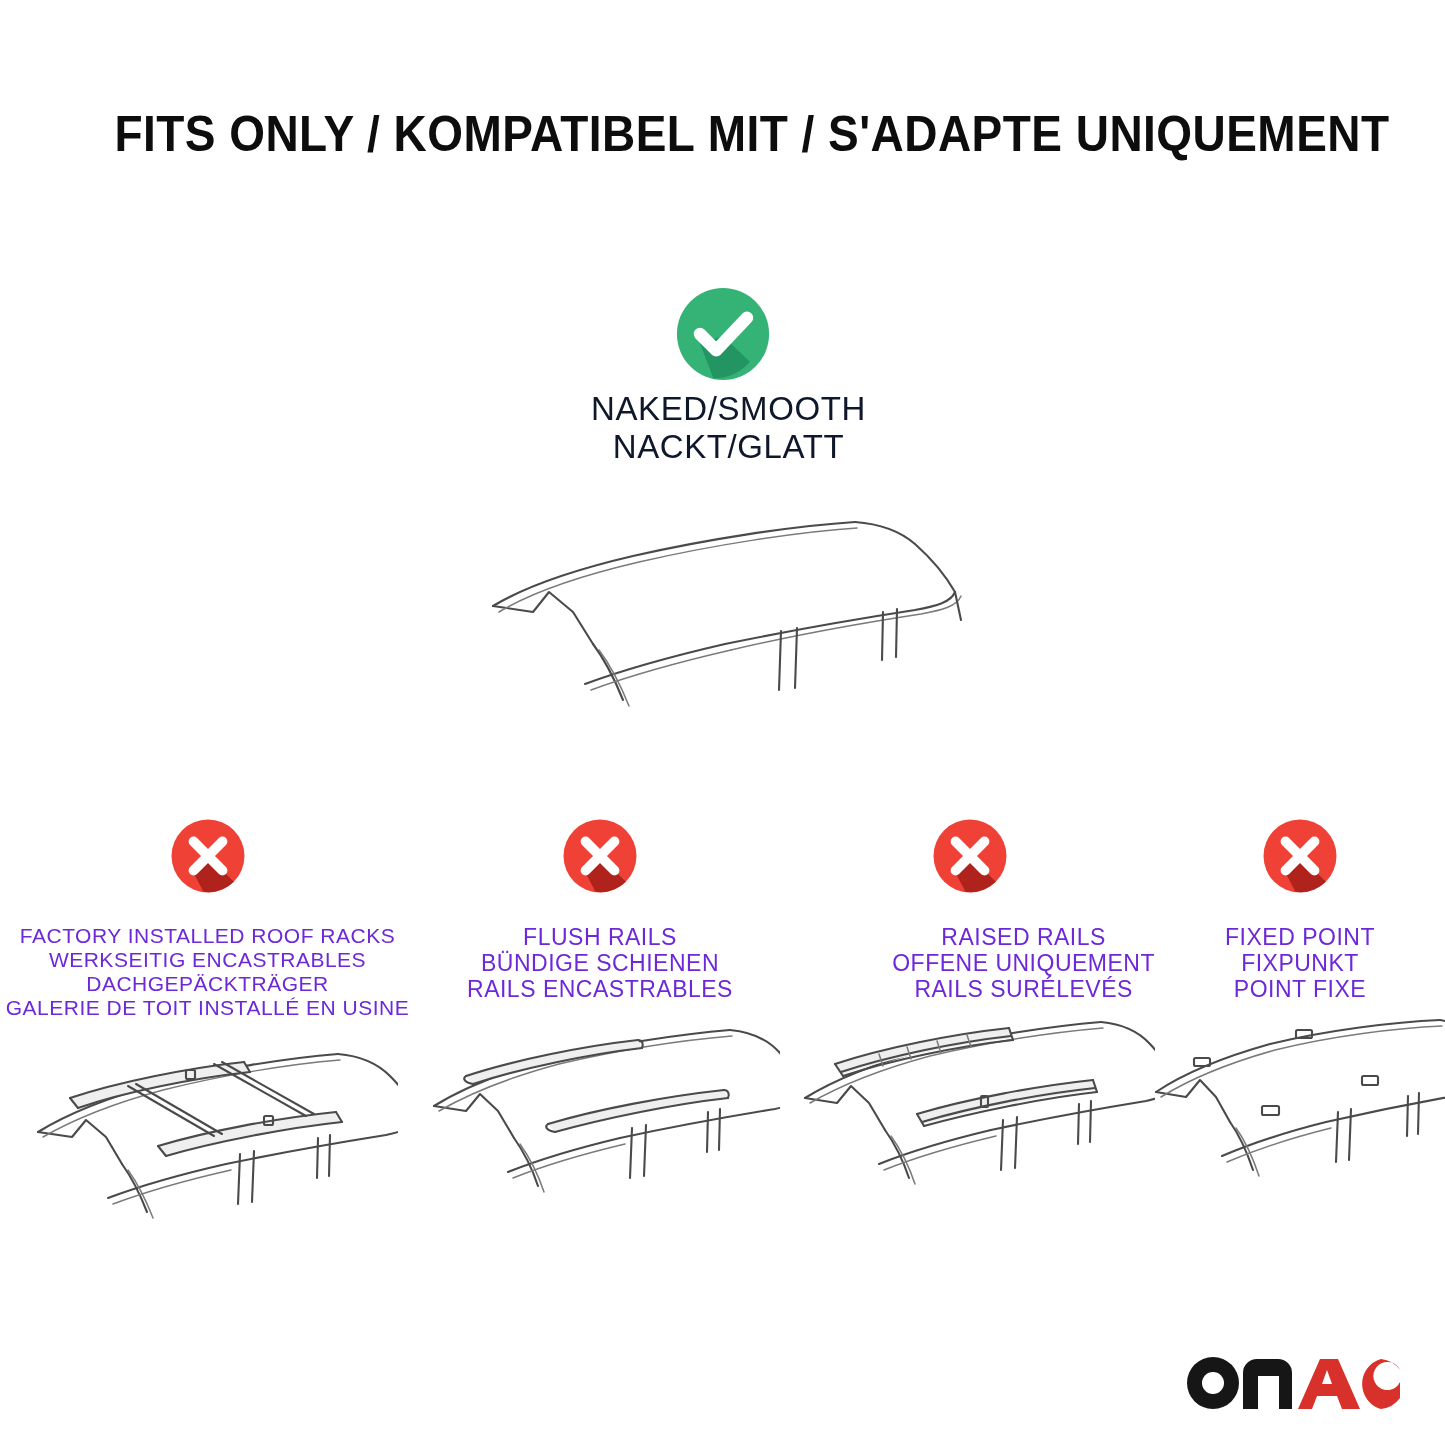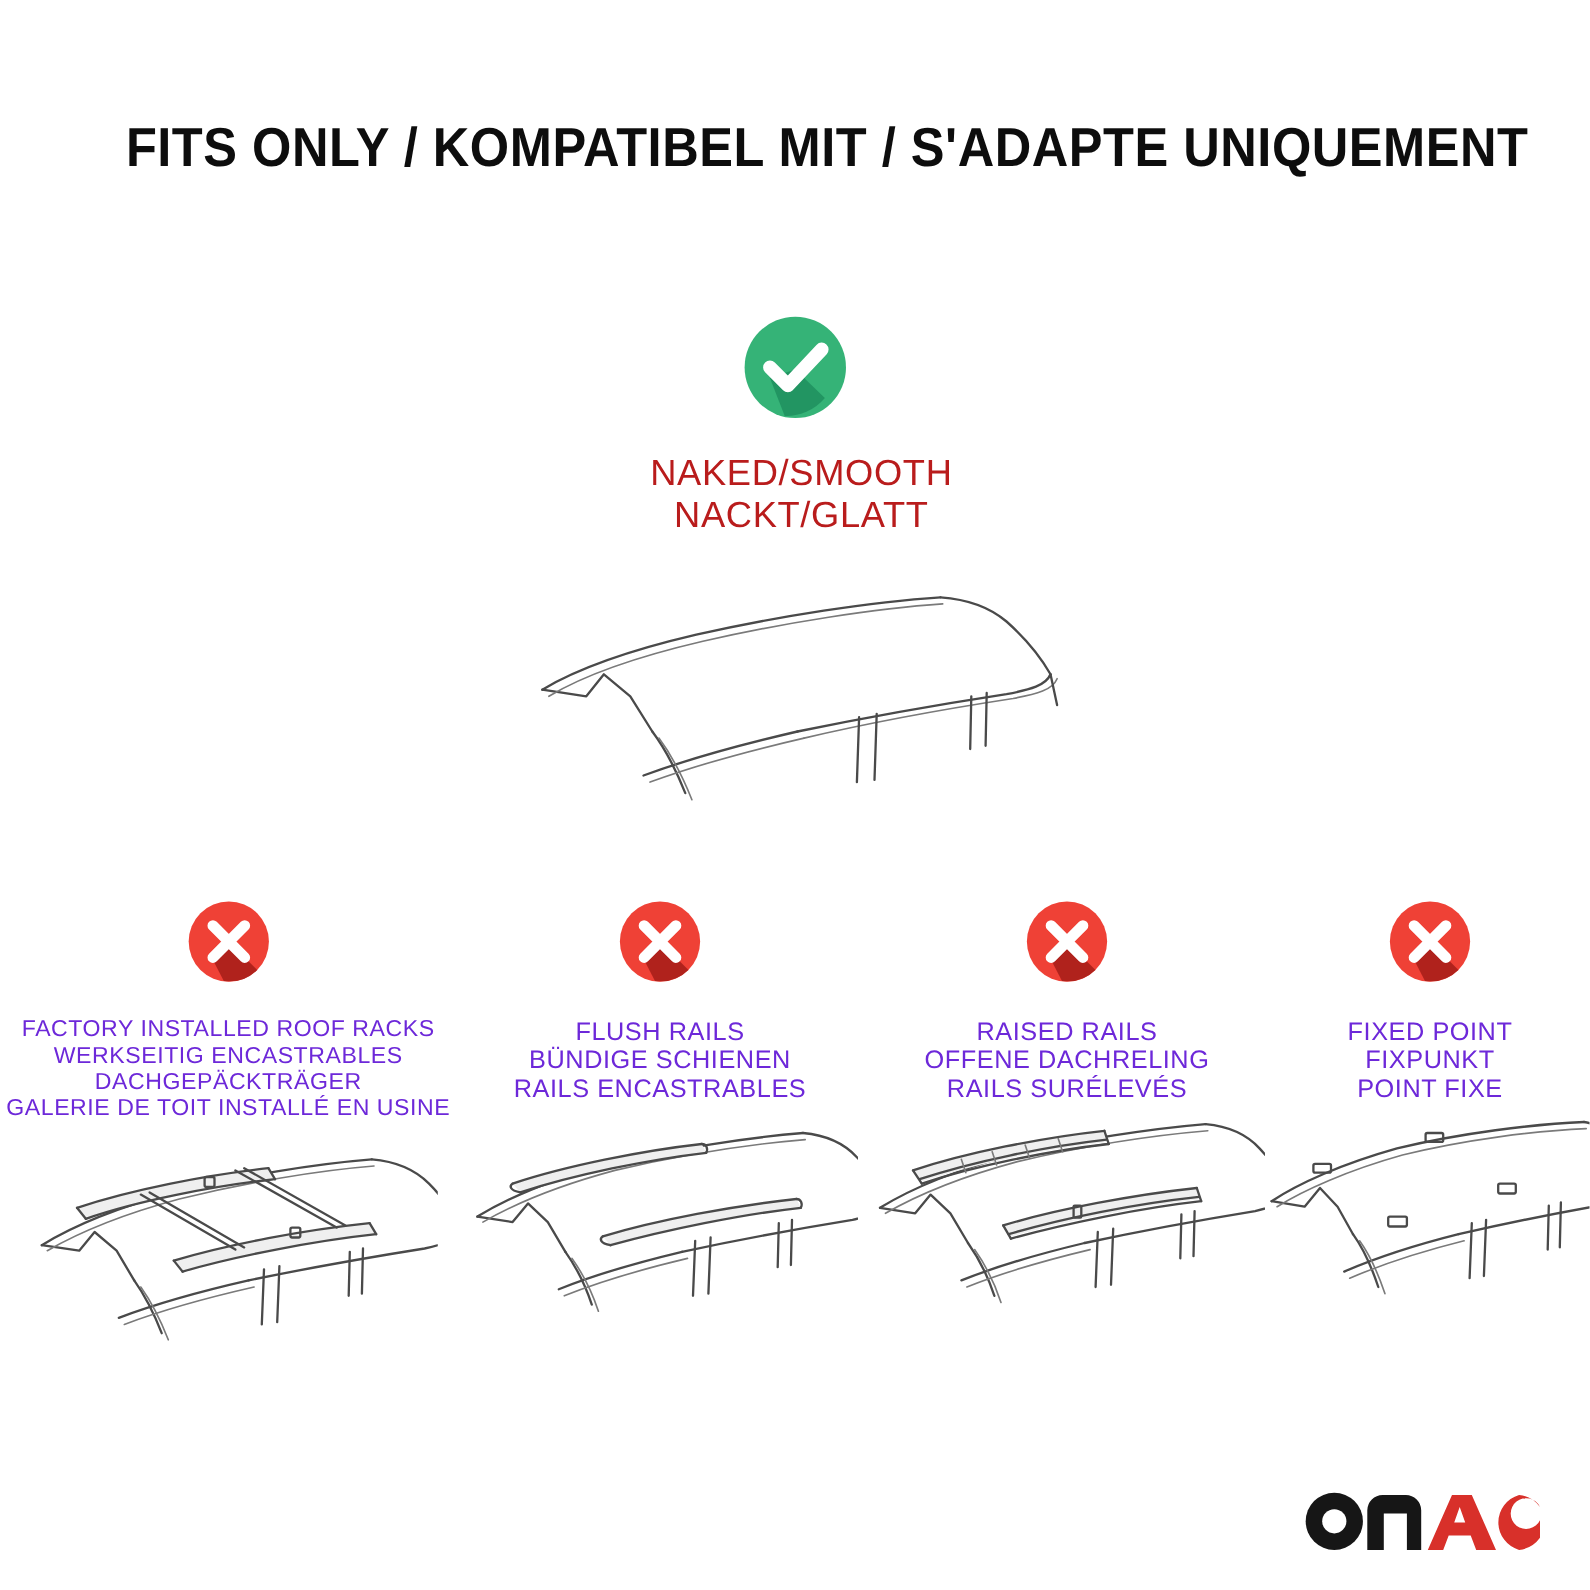--- a/index.html
+++ b/index.html
@@ -55,26 +55,26 @@
     width: 76px;
     height: 76px;
   }
   .icon-svg {
     display: block;
     width: 100%;
     height: 100%;
   }
 
   .good-labels {
-    margin-top: 29px;
+    margin-top: 8px;
     font-size: 33px;
     line-height: 38px;
     font-weight: 400;
     letter-spacing: 0.6px;
-    color: #b91c1c;
+    color: #0f172a;
     padding-left: 12px;
   }
   .good-labels .ln { display: block; }
 
   .good-art {
     margin-top: 18px;
     width: 1445px;
     height: 250px;
     position: relative;
   }
@@ -89,21 +89,21 @@
     display: flex;
     align-items: flex-start;
   }
   .bad-col {
     display: flex;
     flex-direction: column;
     align-items: center;
   }
   .bad-col.c1 { width: 415px; }
   .bad-col.c2 { width: 370px; }
-  .bad-col.c3 { width: 370px; }
+  .bad-col.c3 { width: 370px; align-items: flex-end; }
   .bad-col.c4 { width: 290px; }
 
   .bad-labels {
     margin-top: 30px;
     font-size: 23px;
     line-height: 26px;
     font-weight: 400;
     letter-spacing: 0.5px;
     color: #6d28d9;
     text-align: center;
@@ -286,21 +286,21 @@
   <div class="bad-col c3">
     <div class="icon-wrap small">
       <svg class="icon-svg" viewBox="0 0 100 100">
         <circle cx="50" cy="50" r="48" fill="#ef4136"></circle>
         <path d="M50 50 L84 84 A48 48 0 0 1 44 97 L30 70 Z" fill="#a81f1a" opacity="0.9"></path>
         <path d="M31 31 L69 69 M69 31 L31 69" fill="none" stroke="#ffffff" stroke-width="13" stroke-linecap="round"></path>
       </svg>
     </div>
     <div class="bad-labels">
       <span class="ln">RAISED RAILS</span>
-      <span class="ln">OFFENE DACHRELING</span>
+      <span class="ln">OFFENE UNIQUEMENT</span>
       <span class="ln">RAILS SURÉLEVÉS</span>
     </div>
     <div class="bad-art">
       <svg width="360" height="225" viewBox="0 0 360 225">
         <g>
           <path class="roofline" d="M10 84 C36 68 78 50 130 36 C190 22 258 12 306 8"></path>
           <path class="roofline" d="M306 8 C328 10 344 18 355 30 C368 44 377 58 383 70"></path>
           <path class="roofline" d="M383 70 C379 79 368 83 351 87 C308 94 252 104 196 116"></path>
           <path class="roofline" d="M196 116 C154 126 114 138 84 150"></path>
           <path class="roofline" d="M10 84 L42 89 L56 72 L74 89 L90 116"></path>

